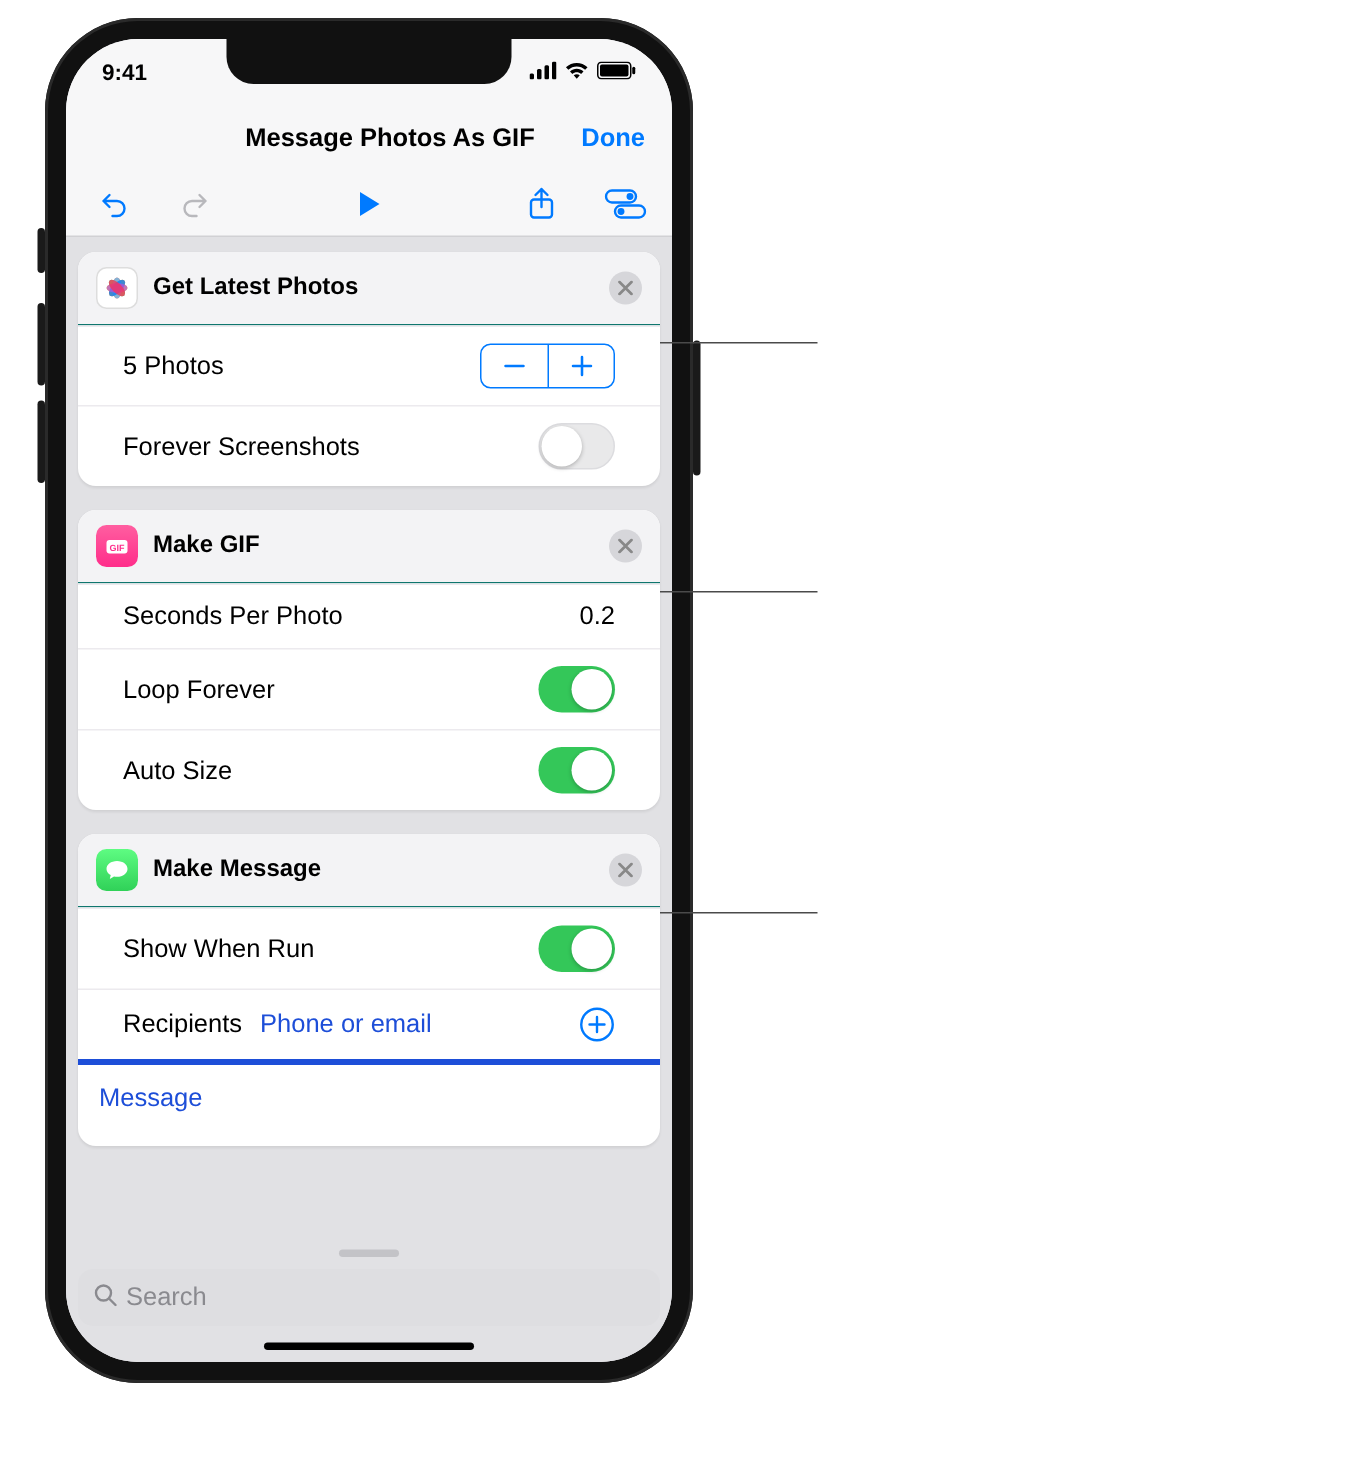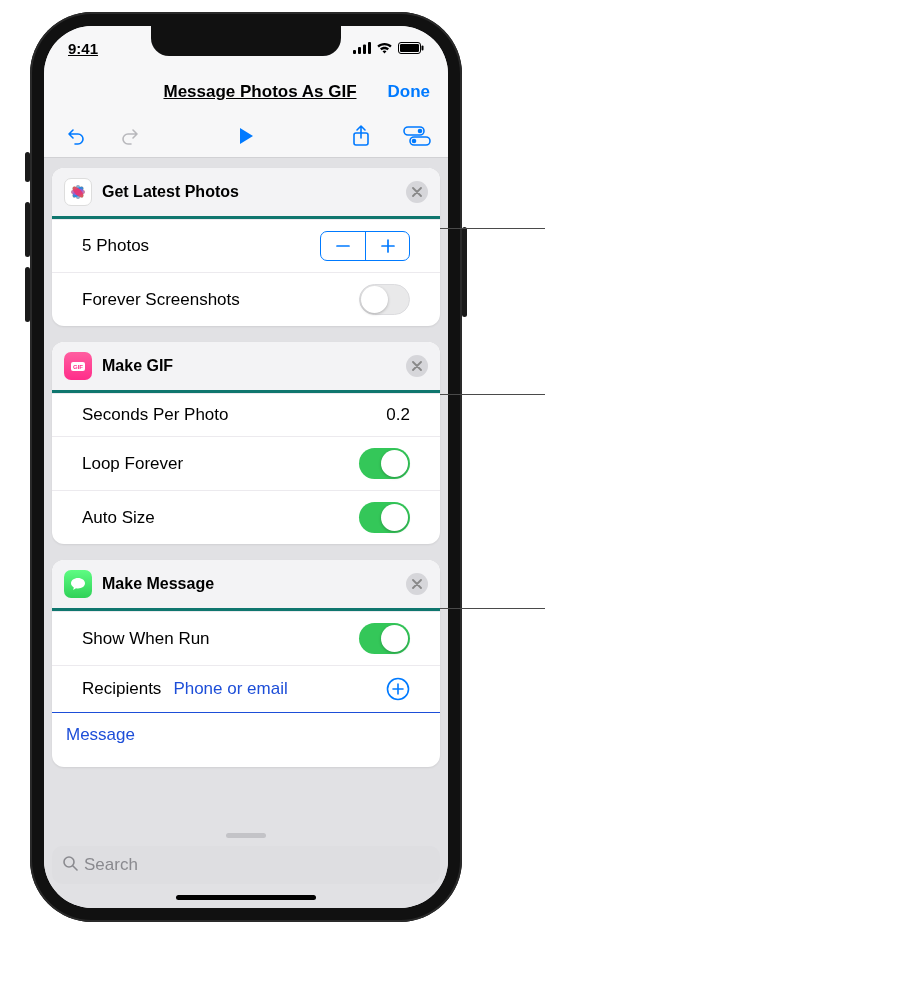--- a/index.html
+++ b/index.html
@@ -36,21 +36,20 @@
   .phone-side-btn.vol1  { left: -5px; top: 190px; width: 5px; height: 55px; }
   .phone-side-btn.vol2  { left: -5px; top: 255px; width: 5px; height: 55px; }
   .phone-side-btn.mute  { left: -5px; top: 140px; width: 5px; height: 30px; }
   .screen {
     position: relative;
     width: 100%;
     height: 100%;
     border-radius: 48px;
     background: #efeff4;
     overflow: hidden;
-    text-decoration: underline;
   }
   .notch {
     position: absolute;
     top: 0; left: 50%;
     transform: translateX(-50%);
     width: 190px; height: 30px;
     background: #111;
     border-bottom-left-radius: 18px;
     border-bottom-right-radius: 18px;
     z-index: 50;
@@ -118,21 +117,21 @@
     box-shadow: 0 1px 2px rgba(0,0,0,0.08);
     position: relative;
   }
   .card-header {
     display: flex;
     align-items: center;
     padding: 10px 12px;
     background: #f3f3f5;
     border-top-left-radius: 12px;
     border-top-right-radius: 12px;
-    border-bottom: 3px solid #0f766e;
+    border-bottom: 1px solid #0f766e;
   }
   .card-icon {
     width: 28px; height: 28px;
     border-radius: 7px;
     margin-right: 10px;
     display: flex; align-items: center; justify-content: center;
   }
   .card-title {
     font-size: 16px;
     font-weight: 600;
@@ -190,21 +189,21 @@
     box-shadow: 0 1px 3px rgba(0,0,0,0.25);
   }
   .switch.on .knob { right: 2px; }
   .switch.off .knob { left: 1px; top: 0.5px; }
   .add-btn {
     margin-left: auto;
     width: 24px; height: 24px;
   }
   .message-body {
     padding: 12px 14px 22px;
-    border-top: 1px solid #1d4ed8;
+    border-top: 4px solid #1d4ed8;
   }
   .search-wrap {
     position: absolute;
     left: 8px; right: 8px; bottom: 24px;
     padding-top: 6px;
     background: linear-gradient(to bottom, rgba(225,225,228,0), #e1e1e4 40%);
   }
   .grabber {
     width: 40px; height: 5px;
     background: #c3c3c7;

